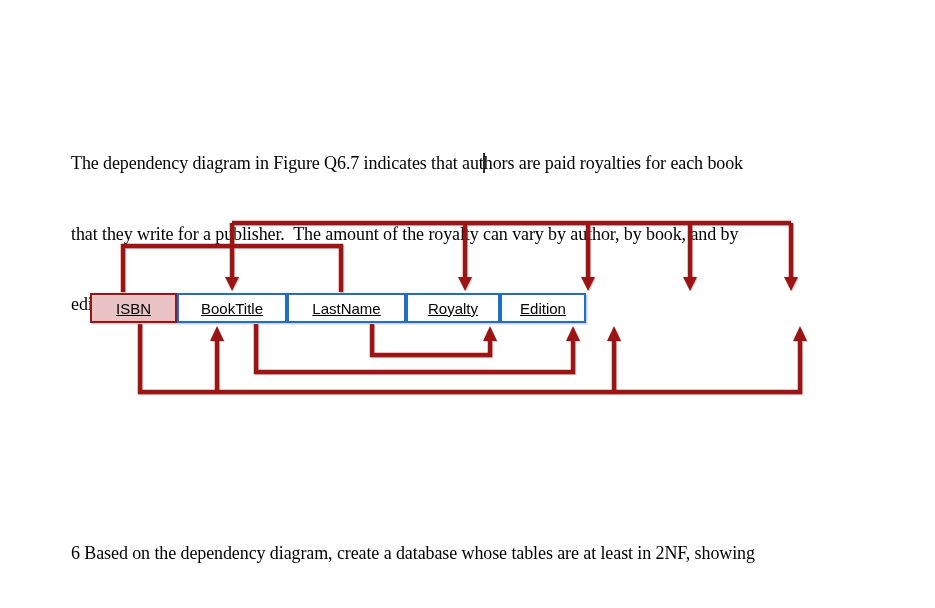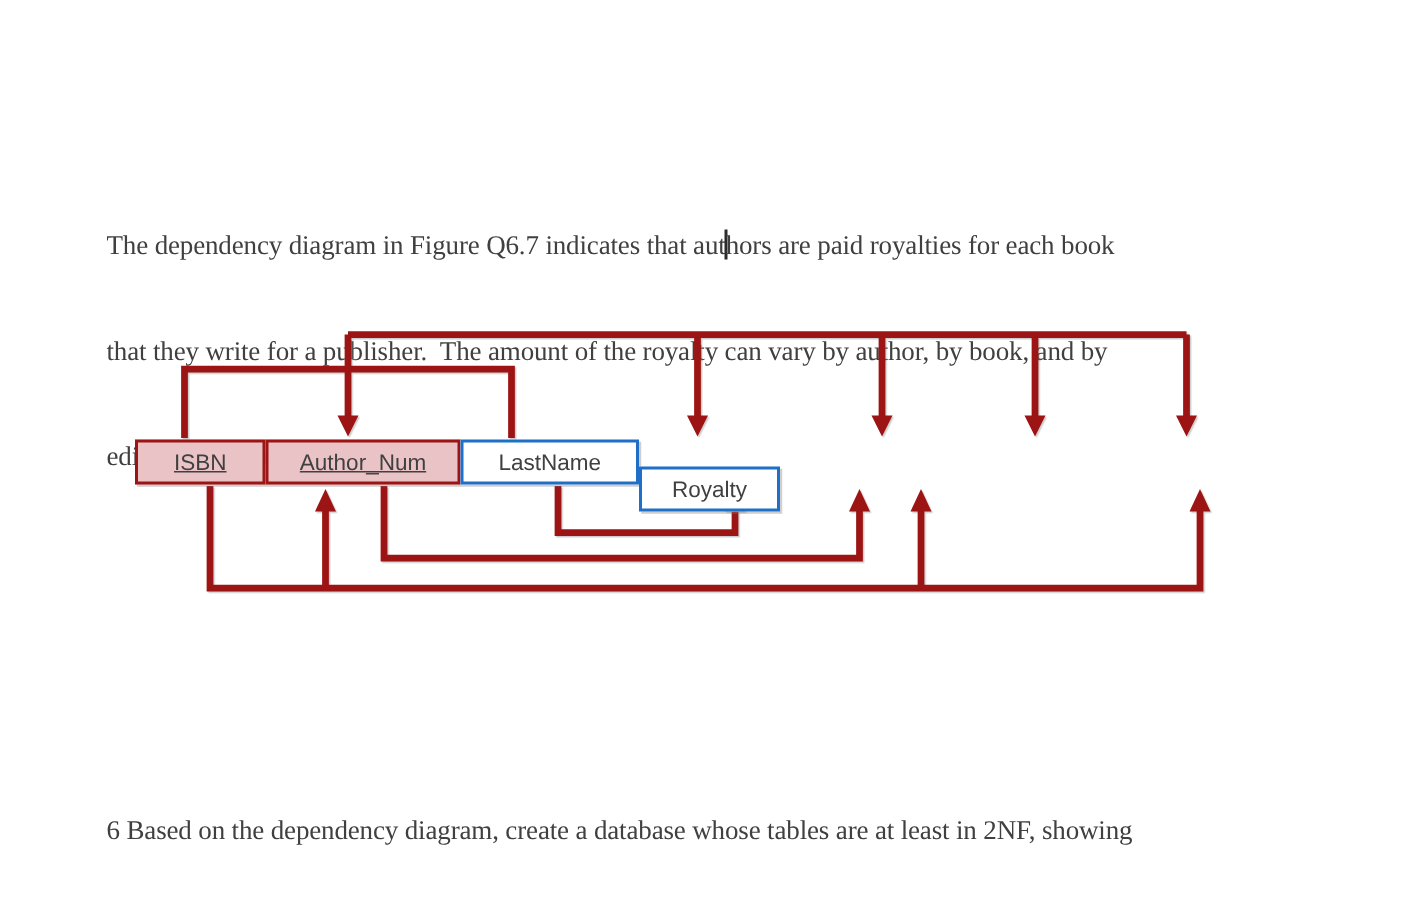--- a/index.html
+++ b/index.html
@@ -2,21 +2,21 @@
 <html><head>
 <meta charset="utf-8">
 <style>
   html,body{margin:0;padding:0;background:#fff;}
   .page{
     position:relative;
     width:814px;height:608px;
     background:#ffffff;
     overflow:hidden;
     font-family:"Liberation Serif", serif;
-    color:#404040;
+    color:#000000;
   }
   
   .para{
     position:absolute;
     left:71px;
     font-size:18px;
     line-height:23.5px;
     letter-spacing:-0.1px;
     white-space:pre;
   }
@@ -30,41 +30,42 @@
     vertical-align:-4px;
     margin:0 -0.75px;
   }
   
   .diagram-row{
     position:absolute;
     left:90px;top:293px;
     display:flex;
     font-family:"Liberation Sans", sans-serif;
     font-size:15px;
+    text-decoration:underline;
   }
   .cell{
     box-sizing:border-box;
     height:30px;
     display:flex;align-items:center;justify-content:center;
     background:#ffffff;
     border:2.5px solid #1f6fc8;
     box-shadow:1.5px 1.5px 0 rgba(130,130,130,0.38);
     white-space:nowrap;
   }
   .cell.key{
     background:#eac3c6;
     border-color:#9c1413;
   }
   .cell.key .cell-label{text-decoration:underline;}
   .w-isbn{width:87px;}
   .w-booktitle{width:110px;}
   .w-authornum{width:130px;}
   .w-lastname{width:119px;}
   .w-publisher{width:114px;}
-  .w-royalty{width:94px;margin-top:18px;}
+  .w-royalty{width:94px;}
   .w-edition{width:86px;}
   svg.arrows{
     position:absolute;left:0;top:0;
     pointer-events:none;
     filter:drop-shadow(1.2px 1.5px 0 rgba(135,135,135,0.42));
   }
   svg.arrows path{
     stroke:#9c1413;
     stroke-width:4.5;
     fill:none;
@@ -104,28 +105,31 @@
     <path d="M140,324 V392 H800 V339 M217,392 V339 M614,392 V339"></path>
     <polygon points="210,341 224,341 217,326"></polygon>
     <polygon points="607,341 621,341 614,326"></polygon>
     <polygon points="793,341 807,341 800,326"></polygon>
   </svg>
 
   <div class="diagram-row">
     <div class="cell key w-isbn">
       <span class="cell-label">ISBN</span>
     </div>
-    <div class="cell key w-authornum">
-      <span class="cell-label">Author_Num</span>
+    <div class="cell w-booktitle">
+      <span class="cell-label">BookTitle</span>
     </div>
     <div class="cell w-lastname">
       <span class="cell-label">LastName</span>
     </div>
     <div class="cell w-royalty">
       <span class="cell-label">Royalty</span>
+    </div>
+    <div class="cell w-edition">
+      <span class="cell-label">Edition</span>
     </div>
   </div>
 
   <div class="para para-q2">
     <div>6 Based on the dependency diagram, create a database whose tables are at least in 2NF, showing</div>
     
   </div>
 
 </div>
 

